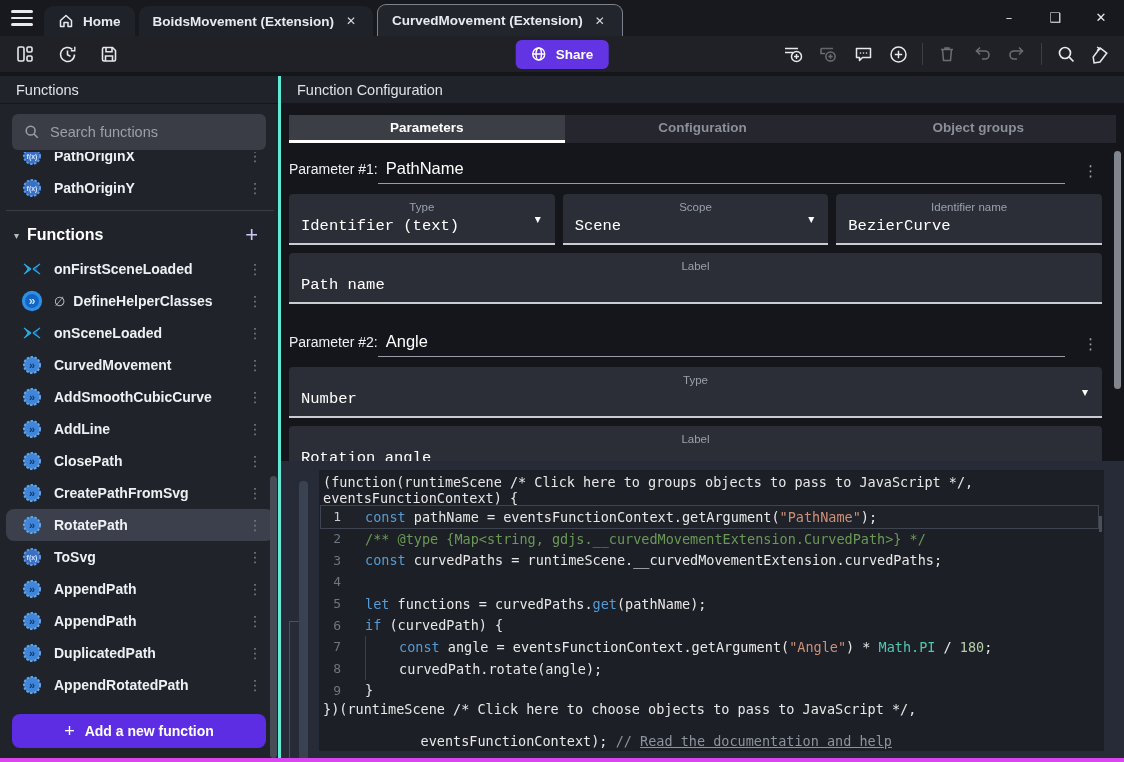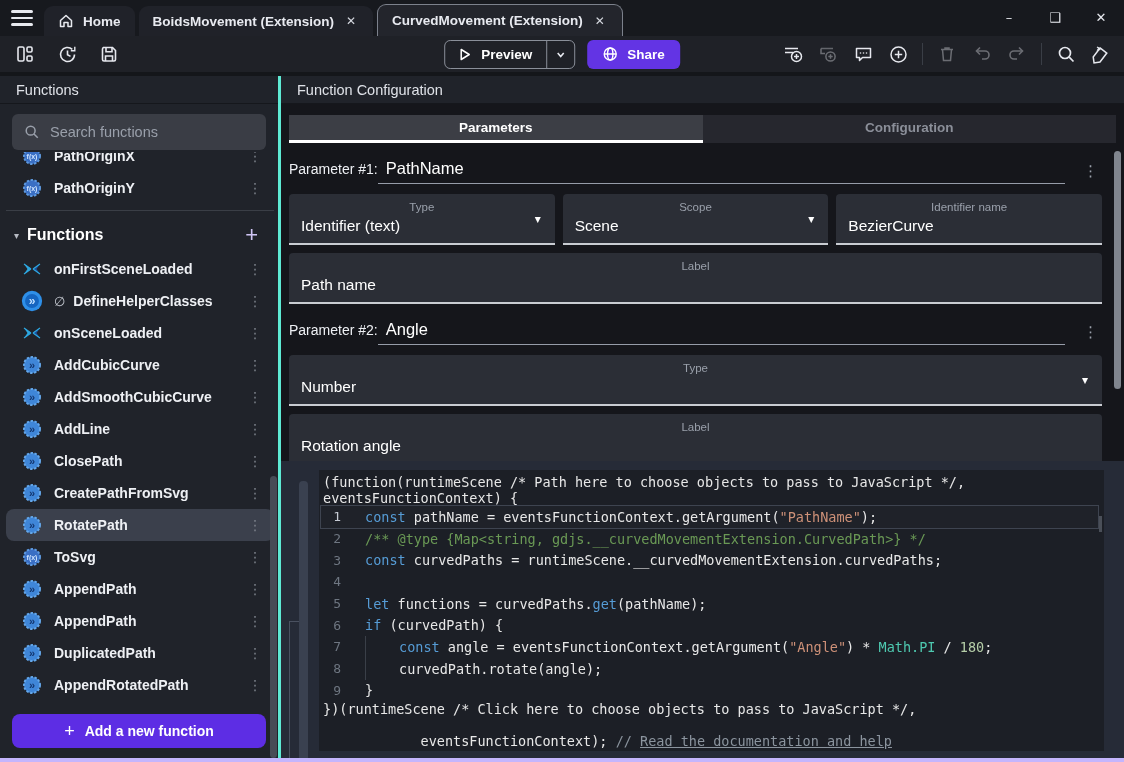--- a/index.html
+++ b/index.html
@@ -1,18 +1,18 @@
 <!DOCTYPE html>
 <html><head>
 <meta charset="utf-8">
 <style>
   * { margin:0; padding:0; box-sizing:border-box; }
   html,body { background:#0d0f13; }
   .app { width:1124px; height:762px; position:relative; overflow:hidden;
-         font-family:"Liberation Sans", sans-serif; background:#c4b5fd; color:#e8eaf0; }
+         font-family:"Liberation Sans", sans-serif; background:#d946ef; color:#e8eaf0; }
 
   
   .titlebar { height:36px; background:#17191e; display:flex; align-items:flex-end; position:relative; }
   .hamburger { width:44px; height:36px; display:flex; flex-direction:column; justify-content:center; align-items:center; gap:4px; cursor:pointer; }
   .hamburger i { display:block; width:22px; height:2.5px; background:#e8eaf0; border-radius:2px; }
   .tabs { display:flex; align-items:flex-end; height:36px; gap:4px; }
   .tab { height:30px; display:flex; align-items:center; gap:9px; padding:0 14px;
          background:#202229; border-radius:9px 9px 0 0; font-size:13.5px; font-weight:700; color:#e8eaf0; cursor:pointer; }
   .tab.active { background:#23252c; border:1px solid #7c818c; border-bottom:none; height:32px; }
   .tab .tclose { font-size:12px; color:#d6d9e0; padding:2px 3px; font-weight:400; }
@@ -69,23 +69,23 @@
   .params { height:318px; overflow:hidden; position:relative; padding:6px 22px 0 8px; flex:none; }
   .param-row { display:flex; align-items:flex-end; margin:10px 0 10px 0; }
   .param-row .plabel { font-size:14px; color:#eef0f4; padding-bottom:7px; white-space:nowrap; }
   .param-row .pname { flex:1; border-bottom:1px solid #969ca8; padding:0 0 5px 8px; font-size:16.5px; color:#ffffff; margin-right:14px; }
   .param-row .pdots { color:#9aa0ab; font-size:15px; padding:0 4px 4px; cursor:pointer; }
   .fieldwrap { display:flex; flex-wrap:wrap; gap:8px; }
   .field { background:#2b2e36; border-radius:4px 4px 0 0; border-bottom:2px solid #c9ccd2; padding:7px 12px 8px; position:relative; cursor:pointer; }
   .field.third { width:calc((100% - 16px)/3); }
   .field.full { width:100%; }
   .field .flabel { font-size:11.5px; color:#9aa0ab;text-align:center; }
-  .field .fvalue { font-size:15.5px; color:#ffffff; margin-top:4px; }
+  .field .fvalue { font-size:15.5px; color:#ffffff; margin-top:4px;font-family:Liberation Mono, monospace; }
   .field .fcaret { position:absolute; right:14px; top:50%; transform:translateY(-50%); color:#ffffff; font-size:12px; }
-  .param-block + .param-block { margin-top:16px; }
+  .param-block + .param-block { margin-top:28px; }
   .main-scrollthumb { position:absolute; right:3px; top:8px; width:7px; height:238px; background:#80858e; border-radius:4px; }
 
   
   .events { flex:1; background:#262b37; position:relative; padding:9px 20px 7px 38px; min-height:0; }
   .ev-scrollbar { position:absolute; left:18px; top:20px; bottom:0; width:9px; background:#3a4150; border-radius:4px 4px 0 0; }
   .ev-bracket { position:absolute; left:8px; top:160px; bottom:0; width:10px; border-left:1px solid #4a5160; border-top:1px solid #4a5160; }
   .code-editor { background:#1c1f26; height:100%; font-family:"DejaVu Sans Mono", monospace; font-size:13.5px; color:#e8e8e8; padding:4px 6px 0 2px; position:relative; overflow:hidden; }
   .code-free { line-height:16px; padding-left:2px; white-space:pre-wrap; }
   .code-line { display:flex; height:21.7px; align-items:center; }
   .code-line.active { outline:1px solid #3e4450; background:rgba(255,255,255,0.015); }
@@ -154,33 +154,20 @@
       <div class="tbicon">
         <svg width="20" height="20" viewBox="0 0 20 20" fill="none" stroke="#e6e8ee" stroke-width="1.6">
           <path d="M4 3.5 h9.5 L16.5 6.5 V15.5 a1.5 1.5 0 0 1 -1.5 1.5 H5 a1.5 1.5 0 0 1 -1.5 -1.5 V5 a1.5 1.5 0 0 1 1.5 -1.5 z"></path>
           <path d="M7 3.8 v4 h6 v-4"></path>
             <path d="M6.5 17 v-5 h7 v5"></path>
         </svg>
       </div>
     </div>
 
     <div class="tb-center">
-      <div class="preview-btn">
-        <div class="preview-main">
-          <svg width="15" height="15" viewBox="0 0 15 15" fill="none" stroke="#fff" stroke-width="1.5">
-              <path d="M4 2.5 L12 7.5 L4 12.5 Z" stroke-linejoin="round"></path>
-            </svg>
-          <span>Preview</span>
-        </div>
-        <div class="preview-caret">
-          <svg width="11" height="11" viewBox="0 0 11 11" fill="none" stroke="#e8eaf0" stroke-width="1.6">
-              <path d="M2.5 4 L5.5 7.5 L8.5 4"></path>
-            </svg>
-        </div>
-      </div>
       <div class="share-btn">
         <svg width="16" height="16" viewBox="0 0 16 16" fill="none" stroke="#fff" stroke-width="1.4">
           <circle cx="8" cy="8" r="6"></circle>
             <ellipse cx="8" cy="8" rx="2.7" ry="6"></ellipse>
             <path d="M2 8 h12"></path>
         </svg>
         <span>Share</span>
       </div>
     </div>
 
@@ -320,21 +307,21 @@
             <span class="fn-label">onSceneLoaded</span>
             <span class="fn-dots">⋮</span>
           </div>
           <div class="fn-item">
             <span class="fn-icon">
               <svg width="22" height="22" viewBox="0 0 22 22">
                 <circle cx="11" cy="11" r="8" fill="#3f86d8" stroke="#64a7ea" stroke-width="2" stroke-dasharray="2.4 1.6"></circle>
                 <text x="11" y="15" font-size="11" font-weight="bold" fill="#14366e" text-anchor="middle" font-family="Liberation Sans,sans-serif">»</text>
               </svg>
             </span>
-            <span class="fn-label">AddCubicCurve</span>
+            <span class="fn-label">CurvedMovement</span>
             <span class="fn-dots">⋮</span>
           </div>
           <div class="fn-item">
             <span class="fn-icon">
               <svg width="22" height="22" viewBox="0 0 22 22">
                 <circle cx="11" cy="11" r="8" fill="#3f86d8" stroke="#64a7ea" stroke-width="2" stroke-dasharray="2.4 1.6"></circle>
                 <text x="11" y="15" font-size="11" font-weight="bold" fill="#14366e" text-anchor="middle" font-family="Liberation Sans,sans-serif">»</text>
               </svg>
             </span>
             <span class="fn-label">AddSmoothCubicCurve</span>
@@ -440,20 +427,21 @@
       </div>
       <div class="sb-scrollthumb"></div>
     </div>
 
     <div class="main">
       <div class="panel-header">Function Configuration</div>
 
       <div class="cfg-tabs" id="cfg-tabs">
           <div class="cfg-tab active">Parameters</div>
           <div class="cfg-tab">Configuration</div>
+          <div class="cfg-tab">Object groups</div>
         </div>
 
       <div class="params" id="params">
         <div class="main-scrollthumb"></div>
       <div class="param-block">
             <div class="param-row">
               <span class="plabel">Parameter #1:</span>
               <span class="pname">PathName</span>
               <span class="pdots">⋮</span>
             </div>
@@ -495,21 +483,21 @@
                 <div class="fvalue">Rotation angle</div>
               </div>
             </div>
           </div>
         </div>
 
       <div class="events">
         <div class="ev-scrollbar"></div>
         <div class="ev-bracket"></div>
         <div class="code-editor">
-          <div class="code-free" id="code-header">(function(runtimeScene /* Path here to choose objects to pass to JavaScript */,
+          <div class="code-free" id="code-header">(function(runtimeScene /* Click here to groups objects to pass to JavaScript */,
 eventsFunctionContext) {</div>
           <div id="code-lines">
               <div class="code-line active">
                 <span class="gutter">1</span>
                 <span class="codecell" style="padding-left: 0px;"><span class="tk-kw">const</span><span class="tk-plain"> pathName = eventsFunctionContext.getArgument(</span><span class="tk-str">"PathName"</span><span class="tk-plain">);</span></span>
               </div>
               <div class="code-line">
                 <span class="gutter">2</span>
                 <span class="codecell" style="padding-left: 0px;"><span class="tk-com">/** @type {Map&lt;string, gdjs.__curvedMovementExtension.CurvedPath&gt;} */</span></span>
               </div>

